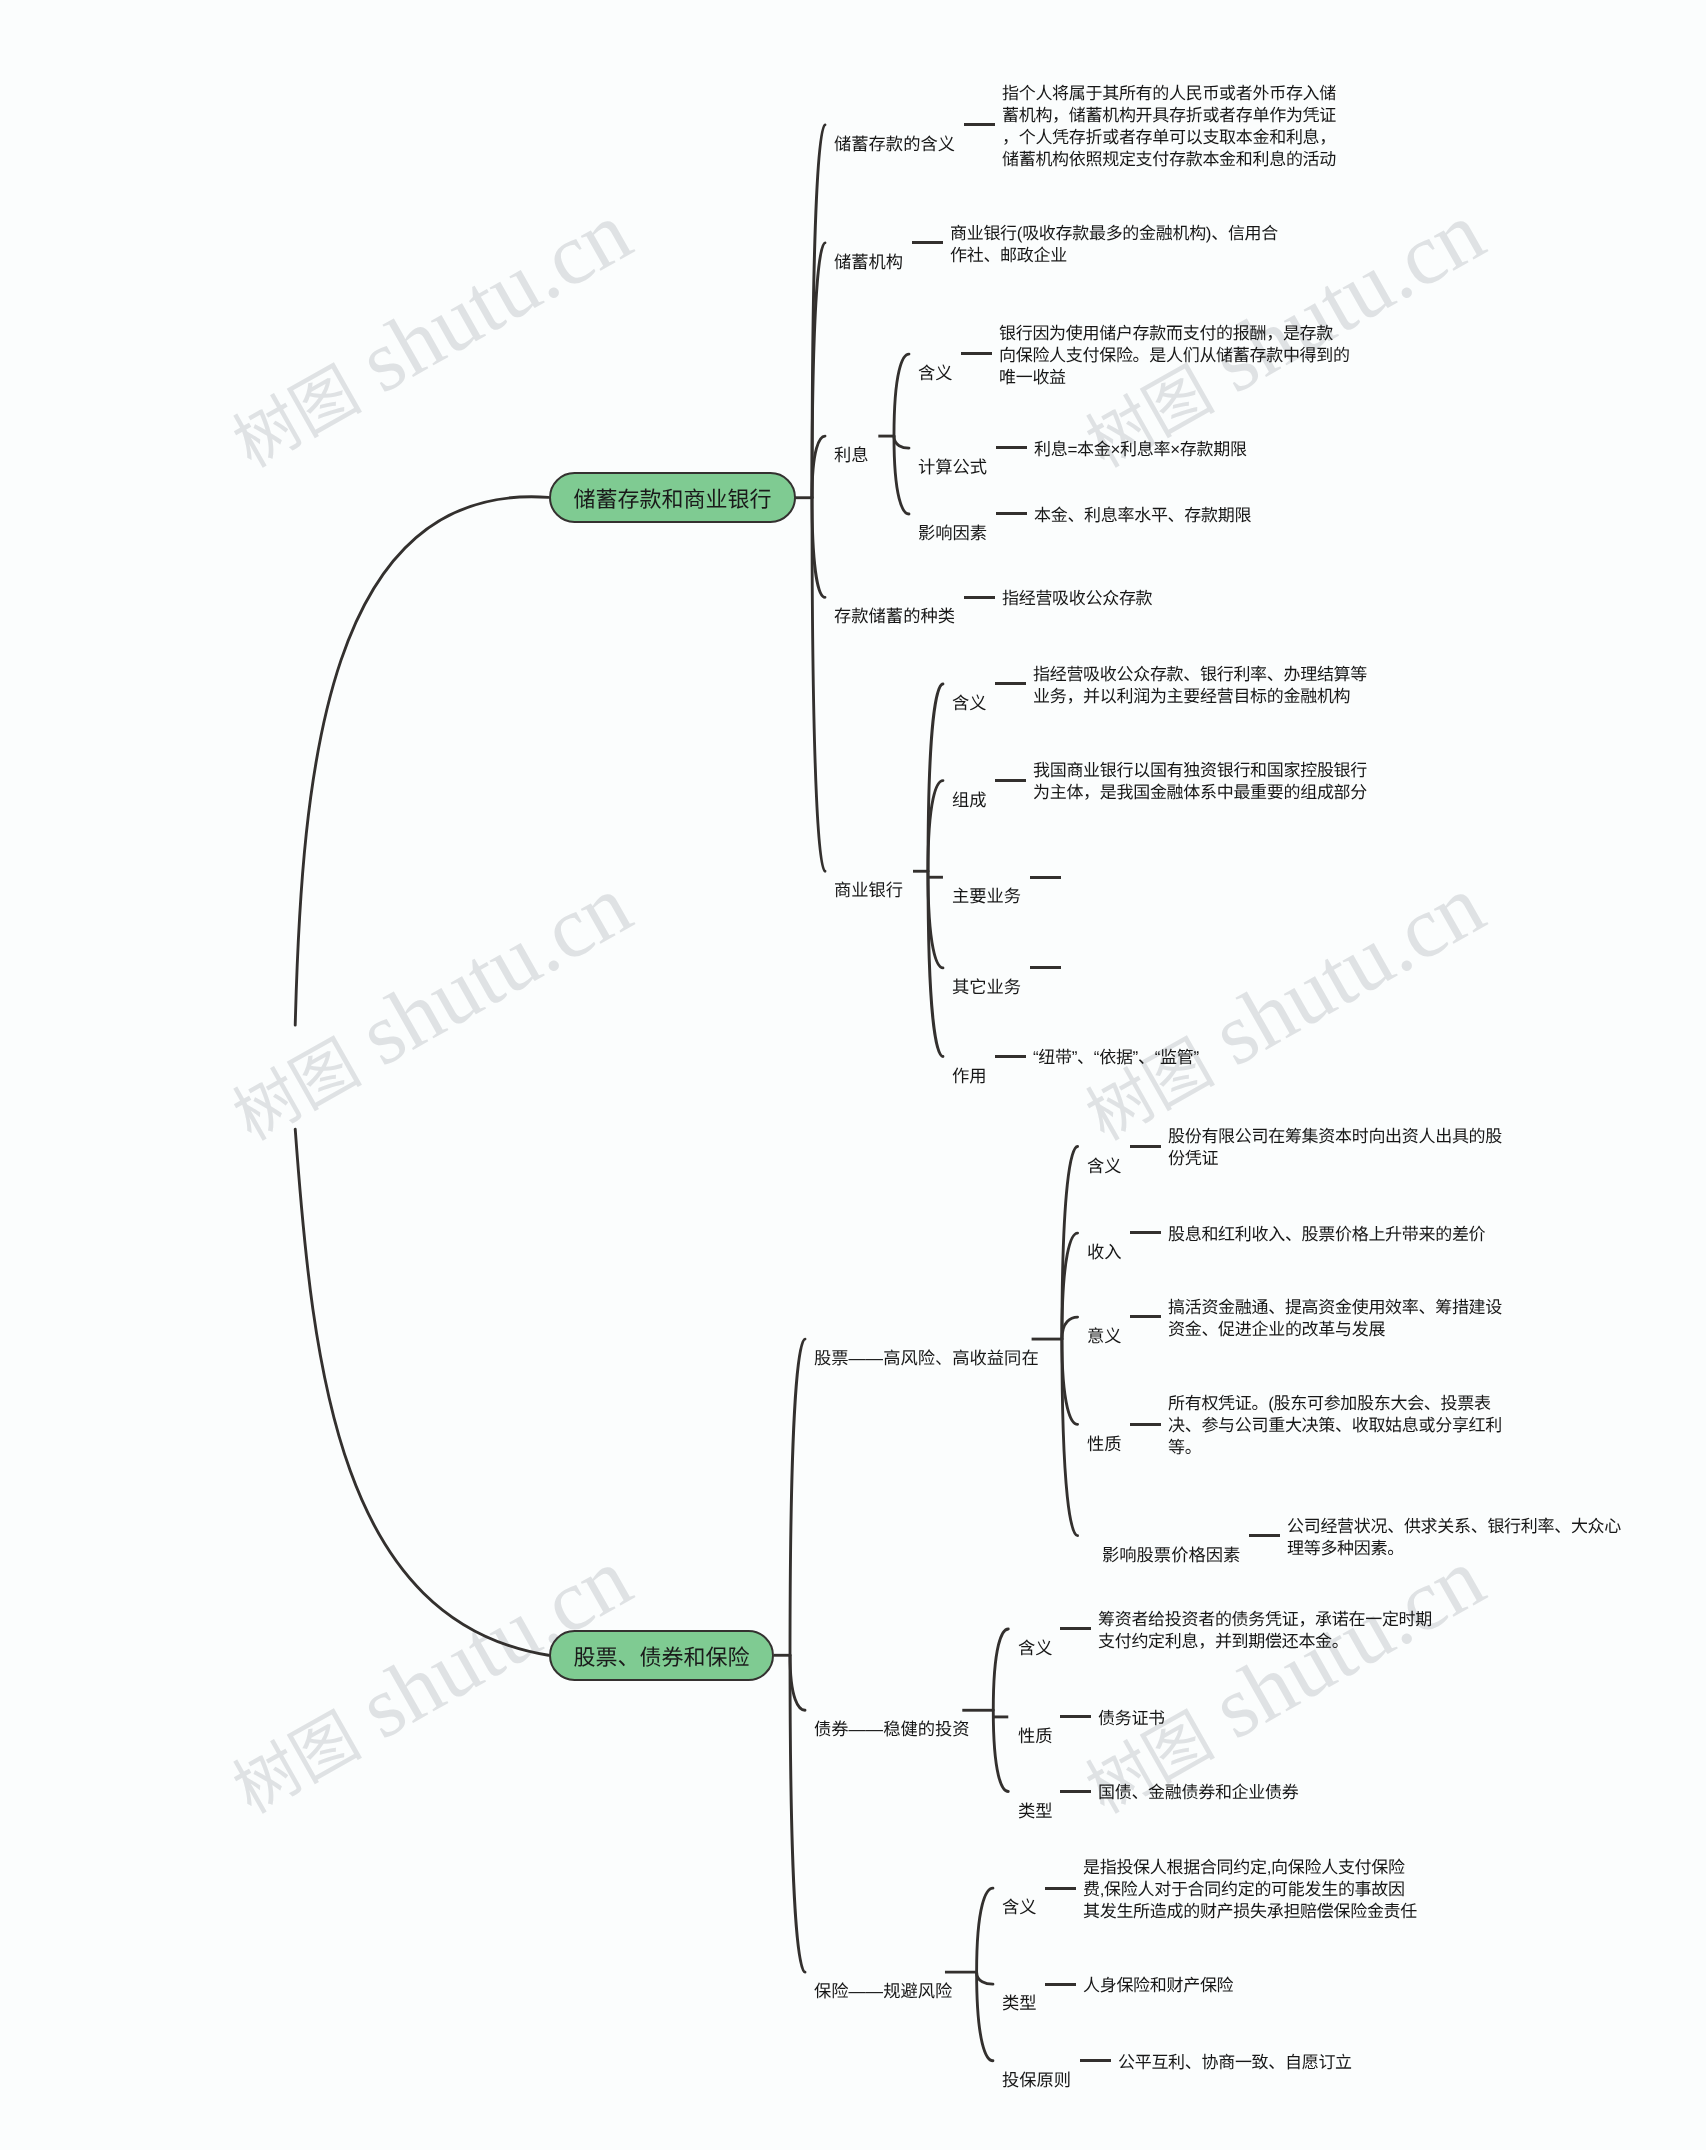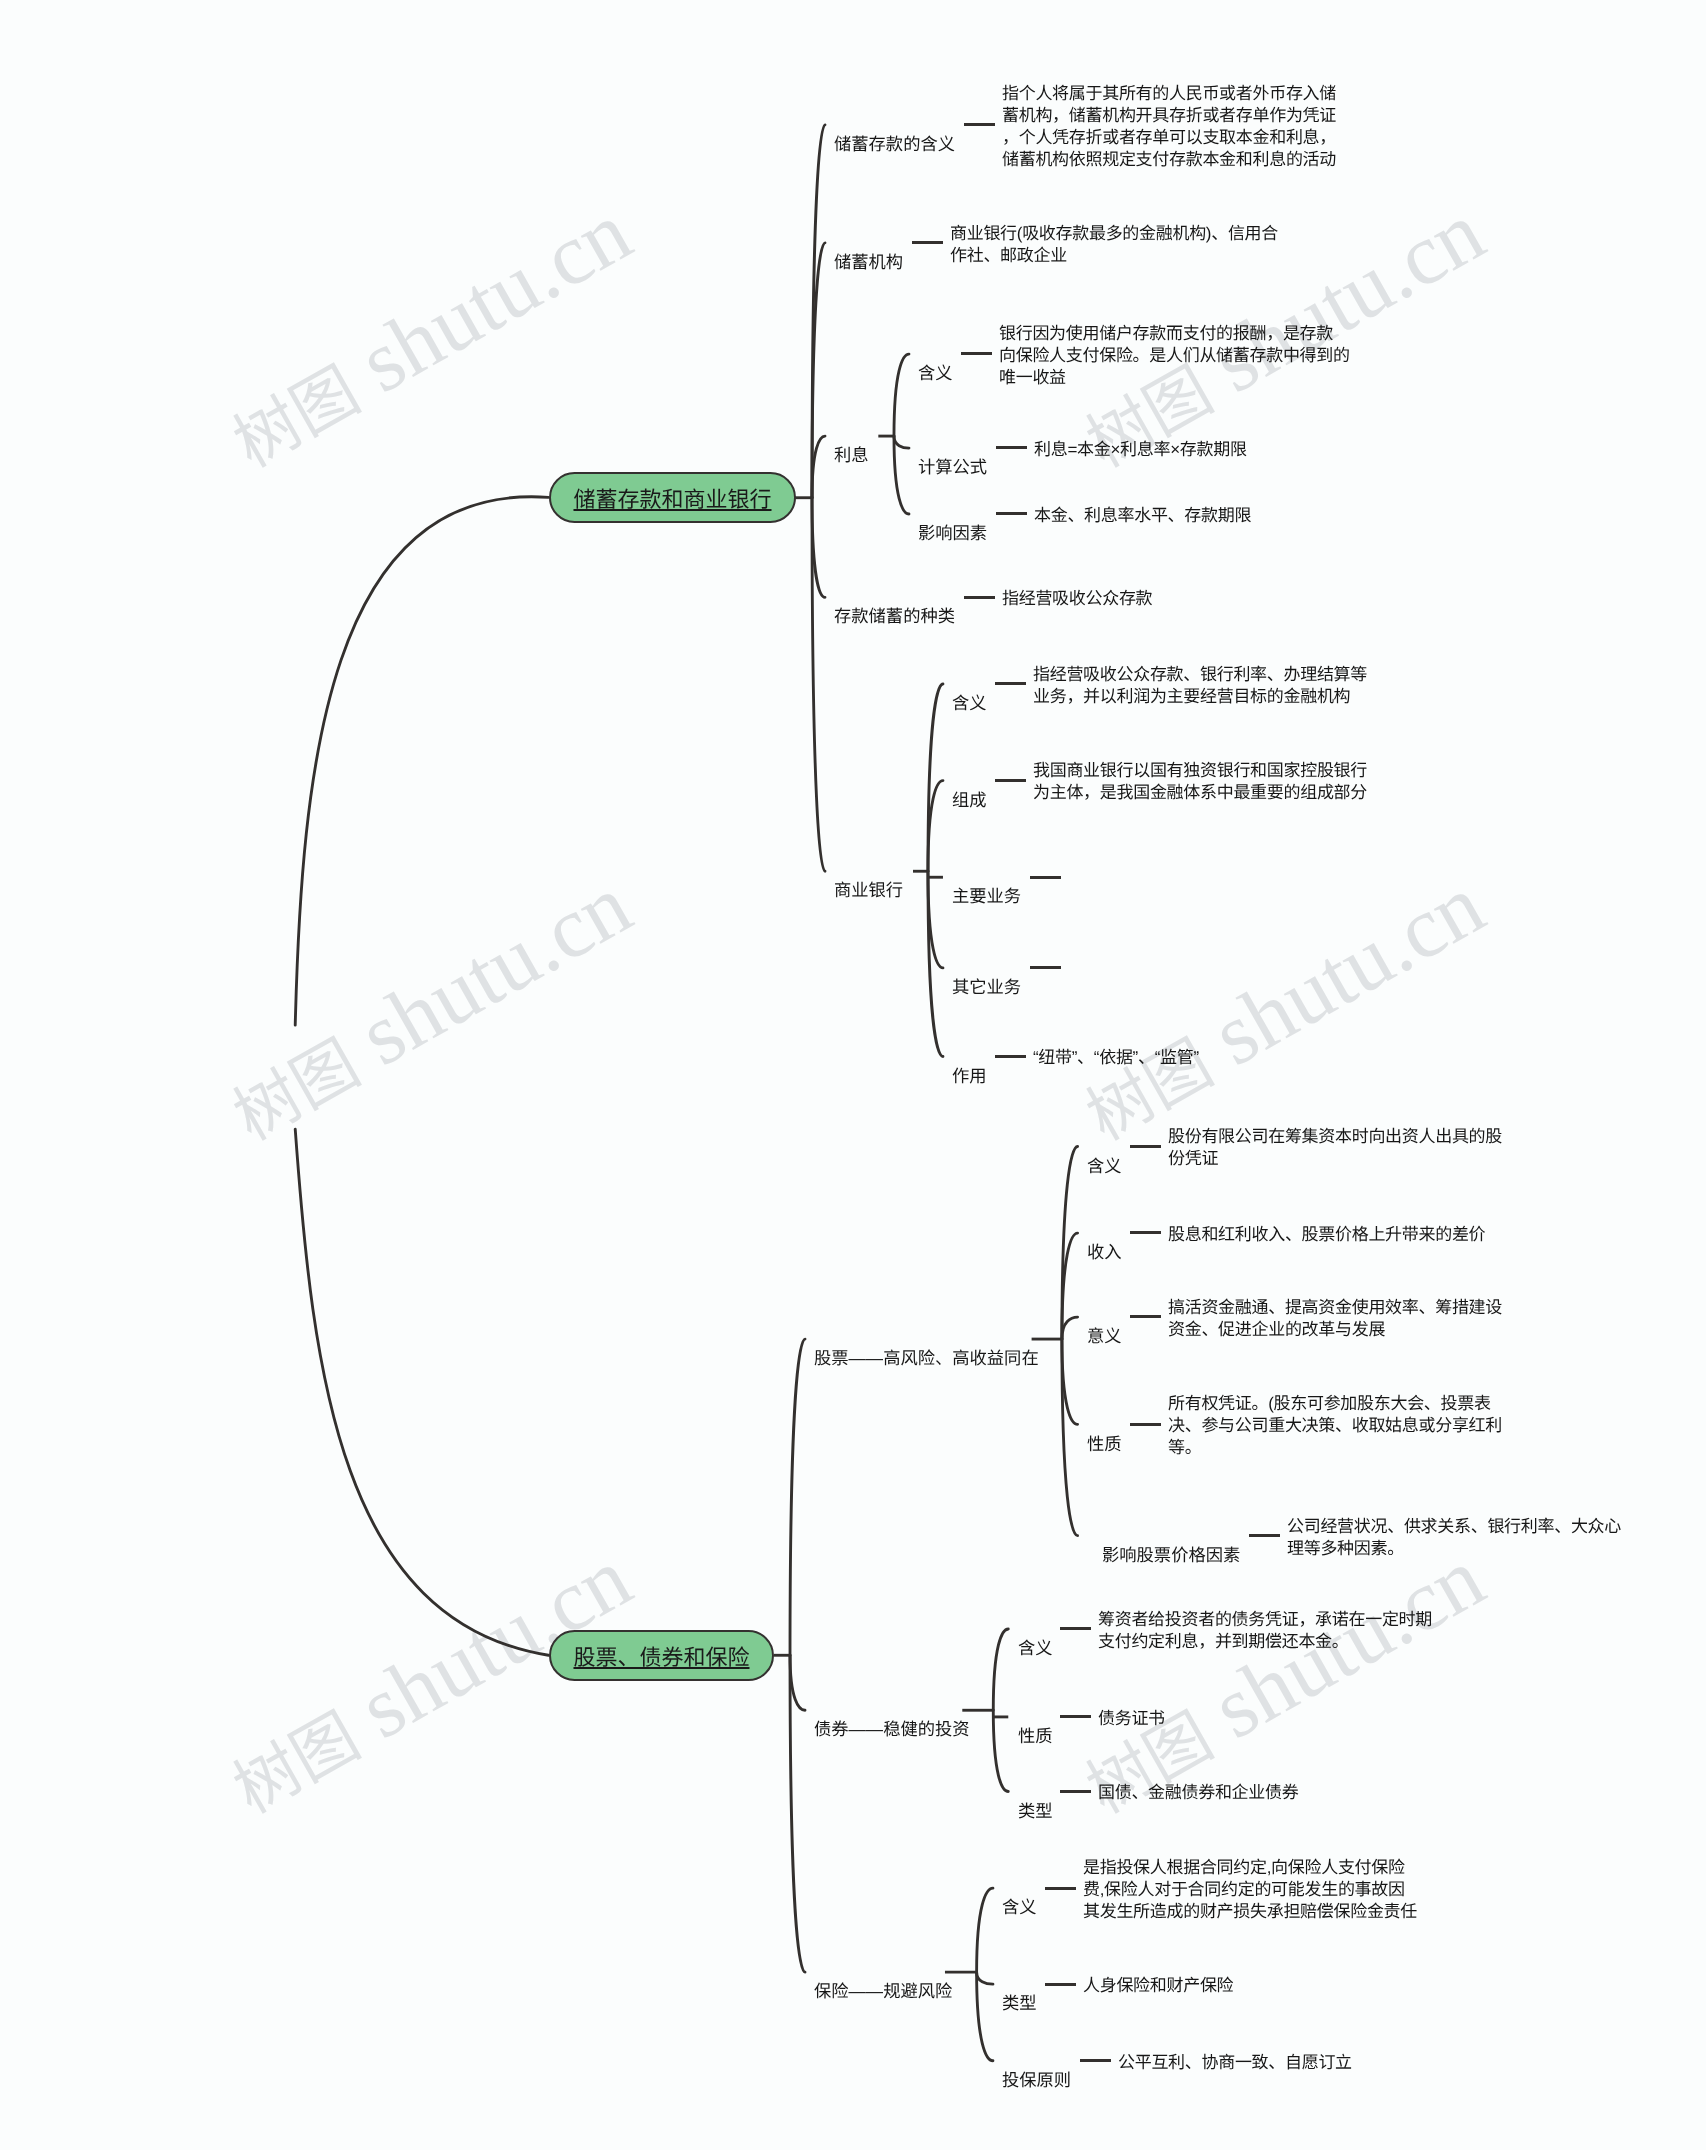--- a/index.html
+++ b/index.html
@@ -8,21 +8,21 @@
        font-family:"Liberation Sans",sans-serif;
        -webkit-font-smoothing:antialiased;text-rendering:geometricPrecision;}
   #stage{position:absolute;left:0;top:0;width:1706px;height:2151px;}
   .wm-layer{position:absolute;left:0;top:0;width:1706px;height:2151px;overflow:hidden;}
   .wm{position:absolute;transform:rotate(-29.5deg);transform-origin:0 0;
       white-space:nowrap;color:#dfe2e4;line-height:1;}
   .wm-cjk{font-family:"Liberation Sans",sans-serif;font-size:65px;}
   .wm-dom{font-family:"Liberation Serif",serif;font-size:87px;margin-left:20.7px;}
   svg.wires{position:absolute;left:0;top:0;}
   .node{position:absolute;box-sizing:border-box;display:flex;flex-direction:column;
-        align-items:center;justify-content:center;text-align:center;text-decoration:underline;}
+        align-items:center;justify-content:center;text-align:center;}
   .root{left:73px;top:1020px;width:445px;height:113px;background:#494342;
         border:1.7px solid #272322;border-radius:57px;color:#fff;font-size:29px;
         letter-spacing:0px;line-height:40px;text-shadow:1px 1.3px 1.3px rgba(0,0,0,.42);}
   .branch{background:#7fcb92;border:2.4px solid #343130;border-radius:27px;
           color:#1a1a1a;font-size:22px;letter-spacing:0px;}
   .lbl{position:absolute;white-space:nowrap;color:#171717;font-size:17.3px;
        line-height:1.24;margin-top:20px;}
   .txt{position:absolute;white-space:nowrap;color:#171717;font-size:17px;
        line-height:22px;letter-spacing:-0.3px;}
   .dash{position:absolute;width:31px;height:3.1px;background:#33302e;}

